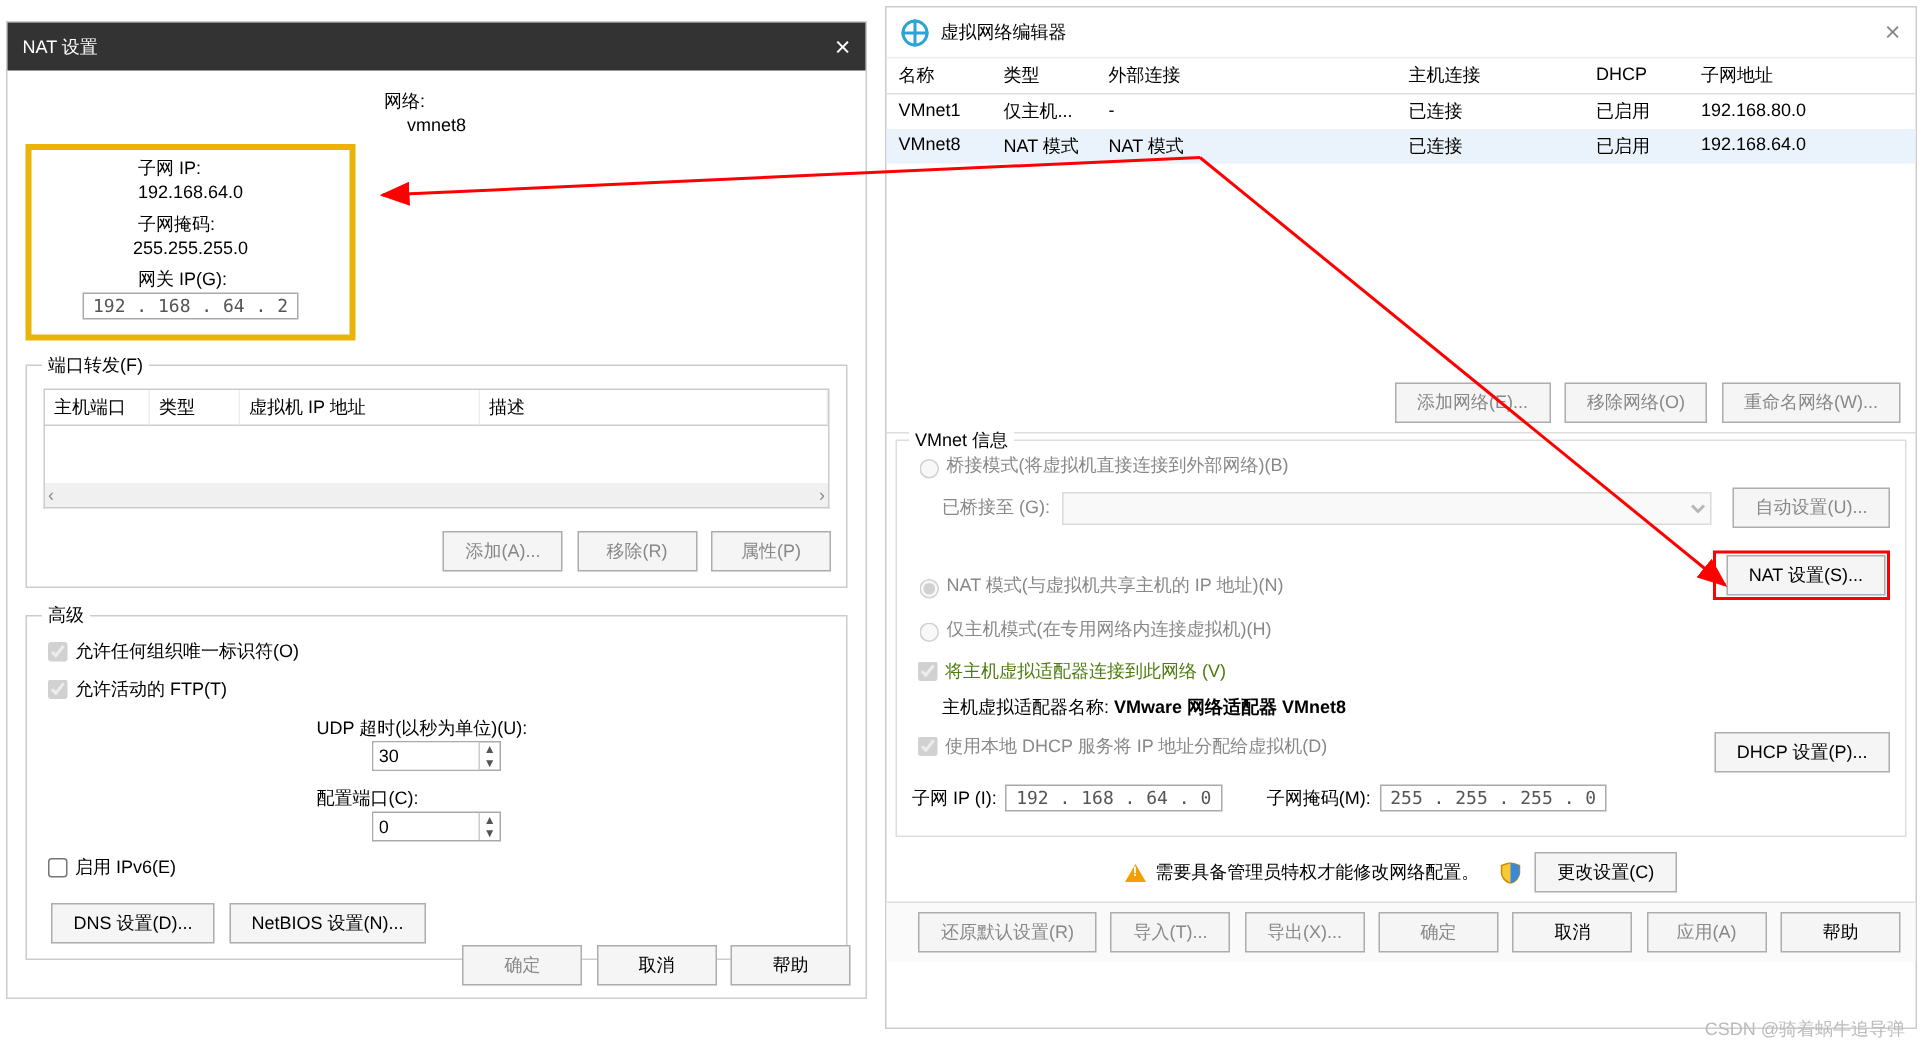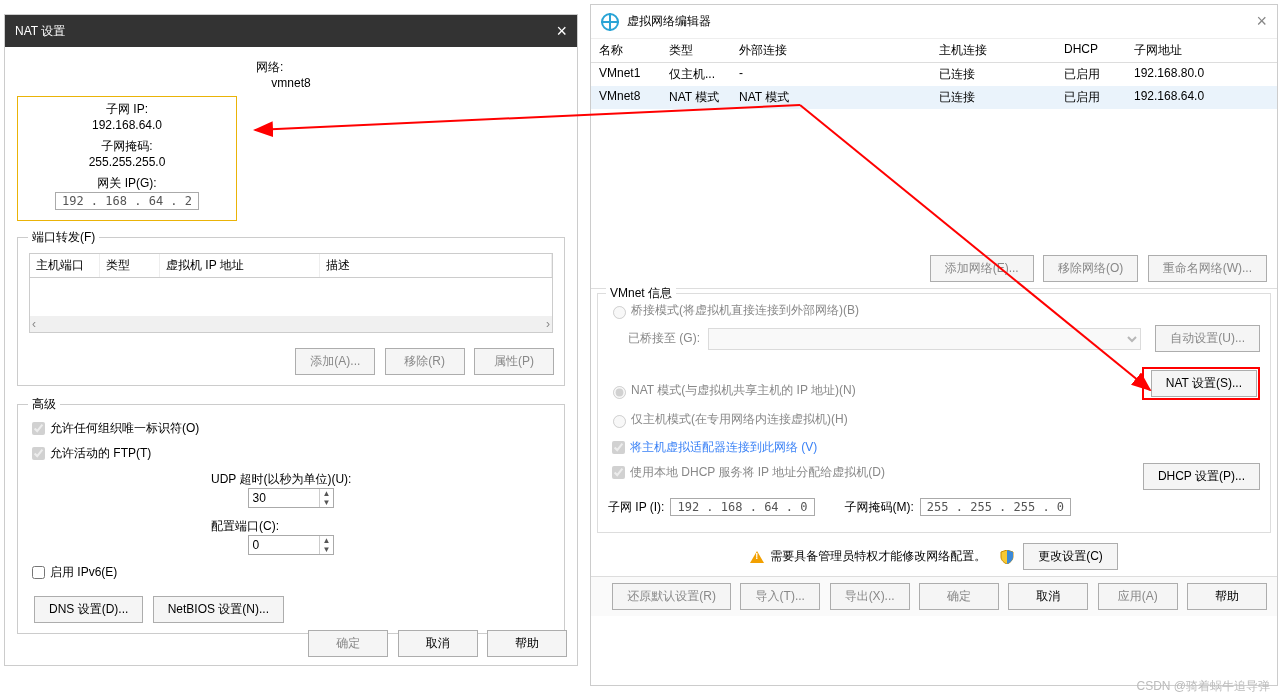--- a/index.html
+++ b/index.html
@@ -6,21 +6,21 @@
   body { margin: 0; width: 1282px; height: 697px; background: #fff; position: relative; overflow: hidden; }
   .panel { position: absolute; border: 1px solid #ccc; background: #fff; }
 
   
   #left { left: 4px; top: 14px; width: 574px; height: 652px; }
   .titlebar-dark { background: #333; color: #fff; height: 32px; display: flex; align-items: center; padding: 0 10px; }
   .titlebar-dark .close { margin-left: auto; font-size: 18px; cursor: pointer; }
   .pad { padding: 12px 12px 8px 12px; }
   .row { display: flex; align-items: center; margin-bottom: 6px; flex-direction: column; }
   .lbl { width: 70px; }
-  .redbox { border: 1px solid #eab308; padding: 4px 6px; margin-bottom: 8px; width: 220px; text-align: center; }
+  .redbox { border: 4px solid #eab308; padding: 4px 6px; margin-bottom: 8px; width: 220px; }
   .ipbox { border: 1px solid #aaa; background: #fff; padding: 1px 6px; font-family: monospace; display: inline-block; min-width: 110px; color:#555;}
   fieldset { border: 1px solid #ccc; margin: 6px 0 10px 0; padding: 6px 10px 10px 10px; }
   legend { padding: 0 4px; }
   .porttable { border: 1px solid #fff; background: #fff; width: 100%; height: 90px; position:relative;}
   .porthead { display:flex; border:1px solid #ccc;}
   .porthead span { padding:3px 6px; border-right:1px solid #eee;}
   .ph1{width:70px;} .ph2{width:60px;} .ph3{width:160px;} .ph4{flex:1;}
   .portscroll { height:55px; overflow:auto; border:1px solid #ccc; border-top:none; position:relative;}
   .hscroll { position: absolute; bottom:0; left:0; right:0; height:16px; background:#f0f0f0; display:flex; align-items:center; justify-content:space-between; padding:0 2px;}
   .hscroll span{ color:#888;}
@@ -226,22 +226,23 @@
         </label>
       <span class="redhl"><button>NAT 设置(S)...</button></span>
     </div>
     <label class="radio-row" style="margin-top:6px;">
         <input type="radio" name="mode" disabled="" style="">
         <span style="color:#888;">仅主机模式(在专用网络内连接虚拟机)(H)</span>
       </label>
 
     <label class="chk" style="margin-top:10px;">
         <input type="checkbox" checked="" disabled="" style="">
-        <span style="color:#3b82f6;">将主机虚拟适配器连接到此网络 (V)</span>
+        <span style="color:#4d7c0f;">将主机虚拟适配器连接到此网络 (V)</span>
       </label>
+    <div class="hostadapter"><span>主机虚拟适配器名称:</span> <b>VMware 网络适配器 VMnet8</b></div>
     <div class="dhcprow">
       <label class="chk" style="flex:1; margin:0;">
           <input type="checkbox" checked="" disabled="" style="">
           <span style="color:#888;">使用本地 DHCP 服务将 IP 地址分配给虚拟机(D)</span>
         </label>
       <button>DHCP 设置(P)...</button>
     </div>
 
     <div class="subnetrow">
       <span>子网 IP (I):</span>

